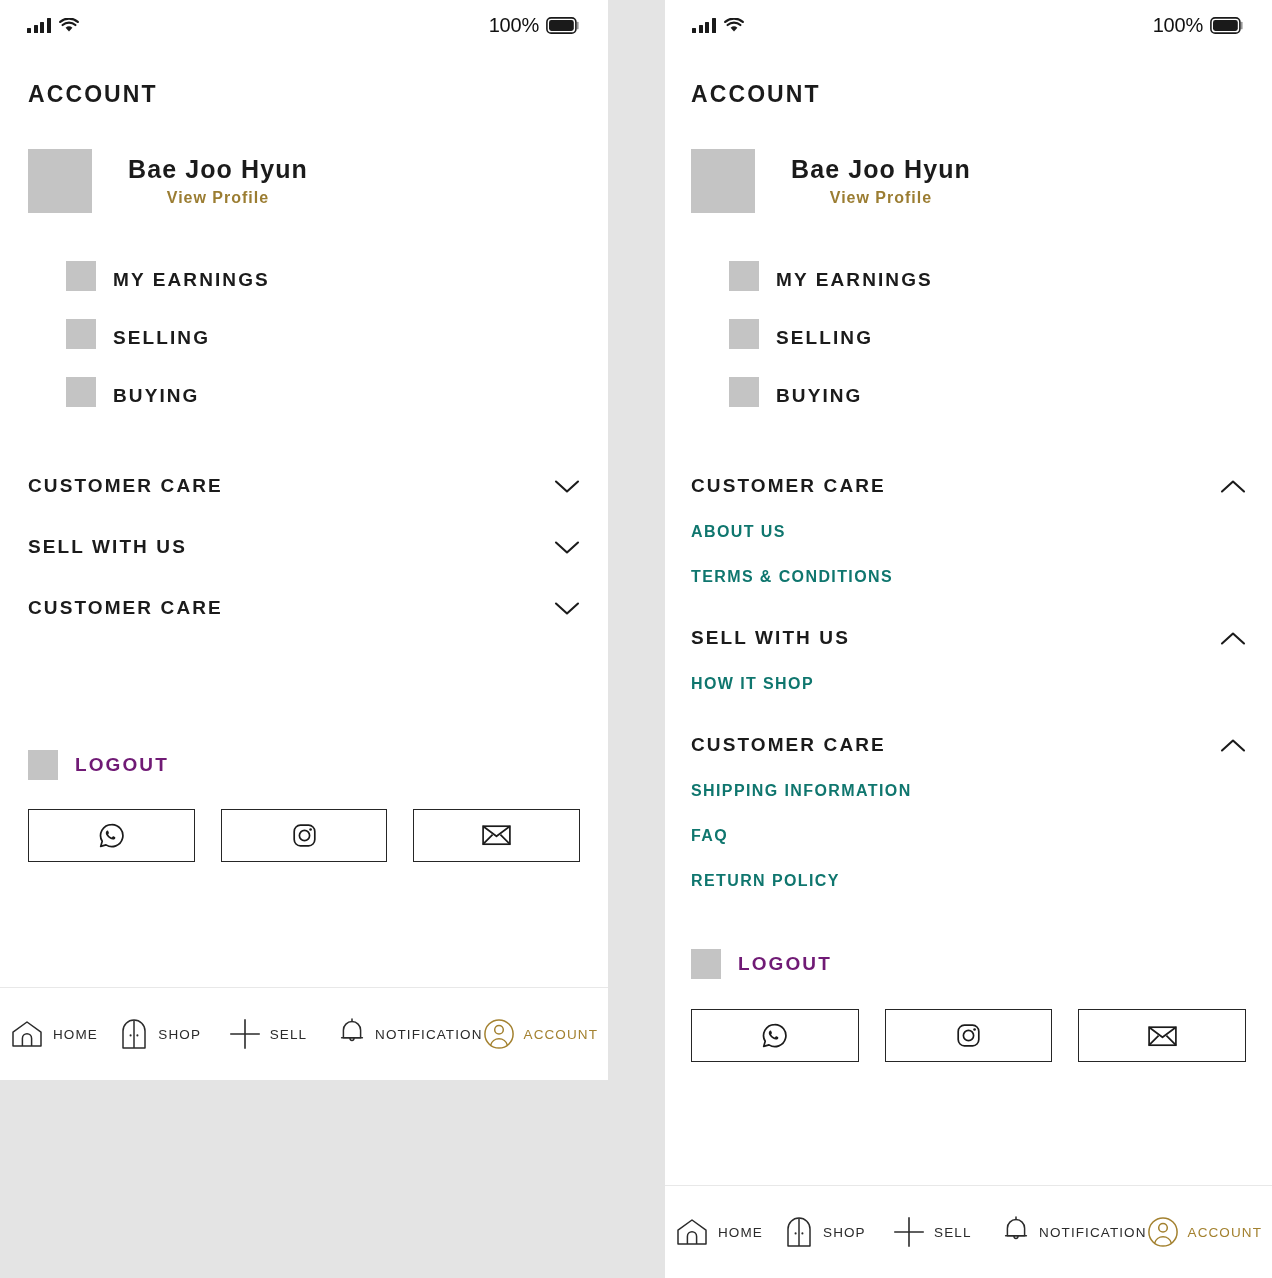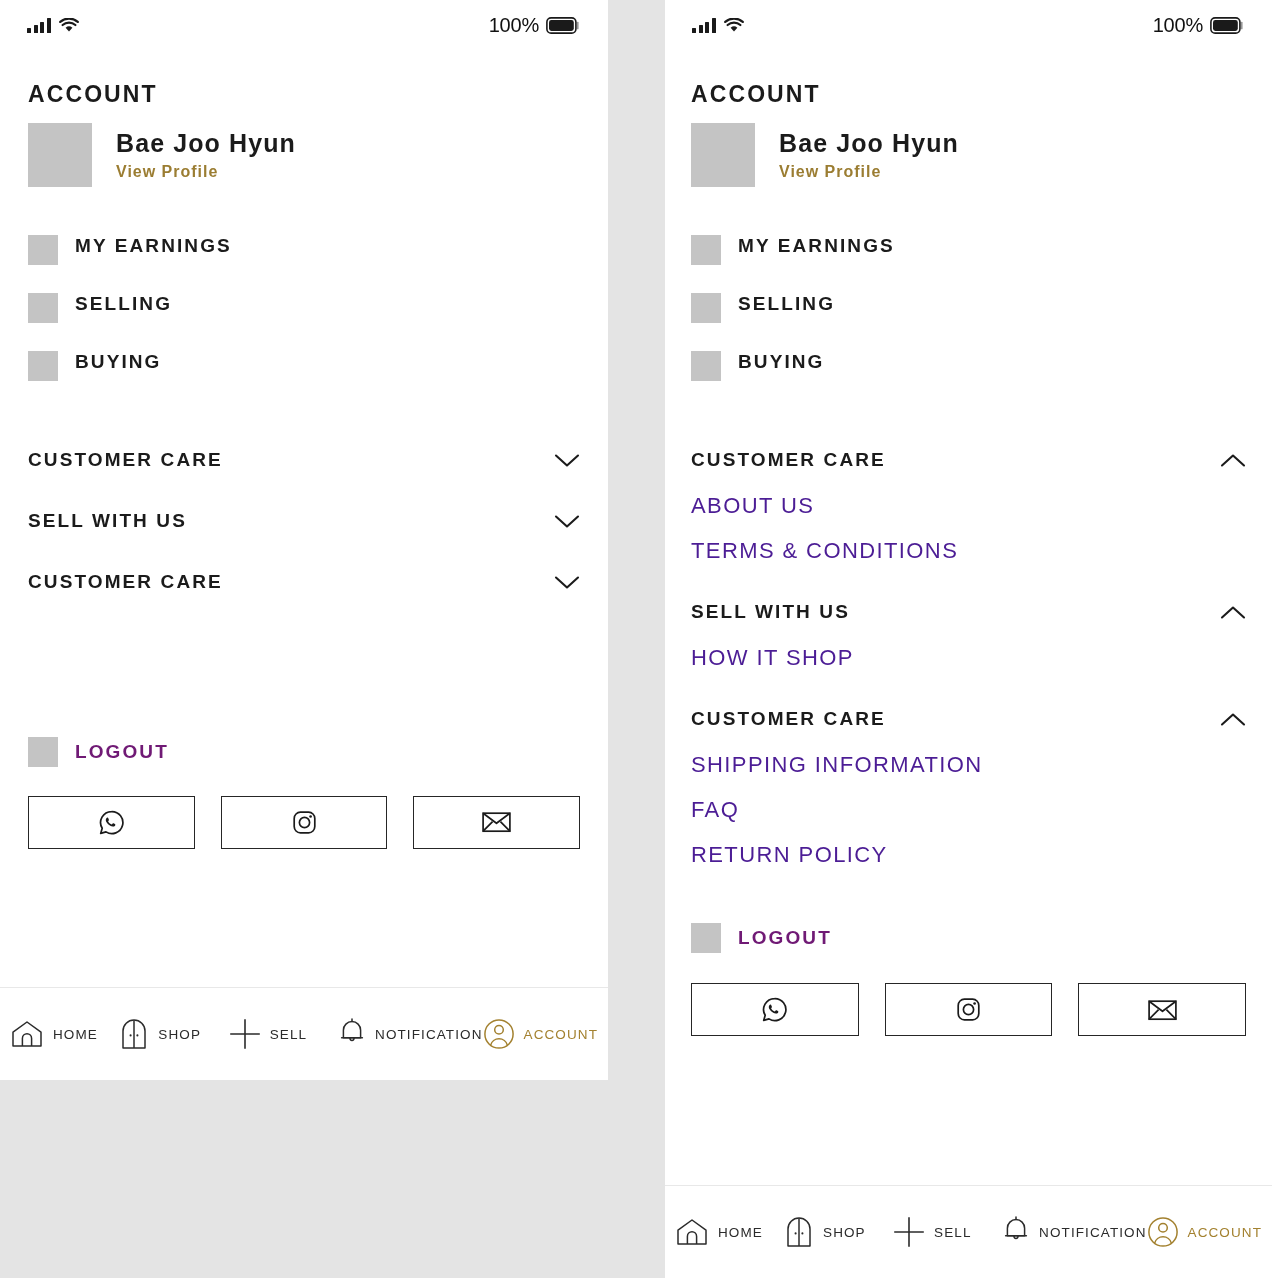--- a/index.html
+++ b/index.html
@@ -74,22 +74,23 @@
     font-weight: 700;
     letter-spacing: 2.1px;
     color: #1b1b1b;
     margin-top: 31px;
   }
 
   
   .profile {
     display: flex;
     align-items: center;
-    gap: 24px;
-    margin-top: 15px;
+    gap: 36px;
+    margin-top: 41px;
+    text-align: center;
   }
   .avatar {
     width: 64px; height: 64px;
     background: #c4c4c4;
     flex: 0 0 64px;
   }
   .profile-text { display: flex; flex-direction: column; gap: 5px; }
   .profile-name {
     font-size: 25px;
     font-weight: 700;
@@ -98,21 +99,21 @@
   }
   .profile-link {
     font-size: 16px;
     font-weight: 700;
     letter-spacing: 1px;
     color: #9b7d32;
   }
 
   
   .menu-block { margin-top: 48px; display: flex; flex-direction: column; gap: 28px; }
-  .menu-row { display: flex; align-items: flex-start; gap: 17px; }
+  .menu-row { display: flex; align-items: flex-end; gap: 17px; margin-left: 38px; }
   .sq { width: 30px; height: 30px; background: #c4c4c4; flex: 0 0 30px; }
   .menu-row-label {
     font-size: 19px;
     font-weight: 700;
     letter-spacing: 2.1px;
     color: #1b1b1b;
   }
 
   
   .accordions { margin-top: 56px; }
@@ -124,24 +125,24 @@
   }
   .acc-title {
     font-size: 19px;
     font-weight: 700;
     letter-spacing: 2.1px;
     color: #1b1b1b;
   }
   .chev { display: block; }
   .acc-items { display: flex; flex-direction: column; }
   .acc-item {
-    font-size: 22px;
-    font-weight: 400;
+    font-size: 16px;
+    font-weight: 700;
     letter-spacing: 1.4px;
-    color: #4c1d95;
+    color: #0f766e;
     height: 45px;
     line-height: 45px;
   }
   .acc-group { margin-bottom: 16px; }
   .acc-group.collapsed { margin-bottom: 15px; }
 
   
   .logout-row { display: flex; align-items: center; gap: 17px; }
   .logout-label {
     font-size: 19px;

